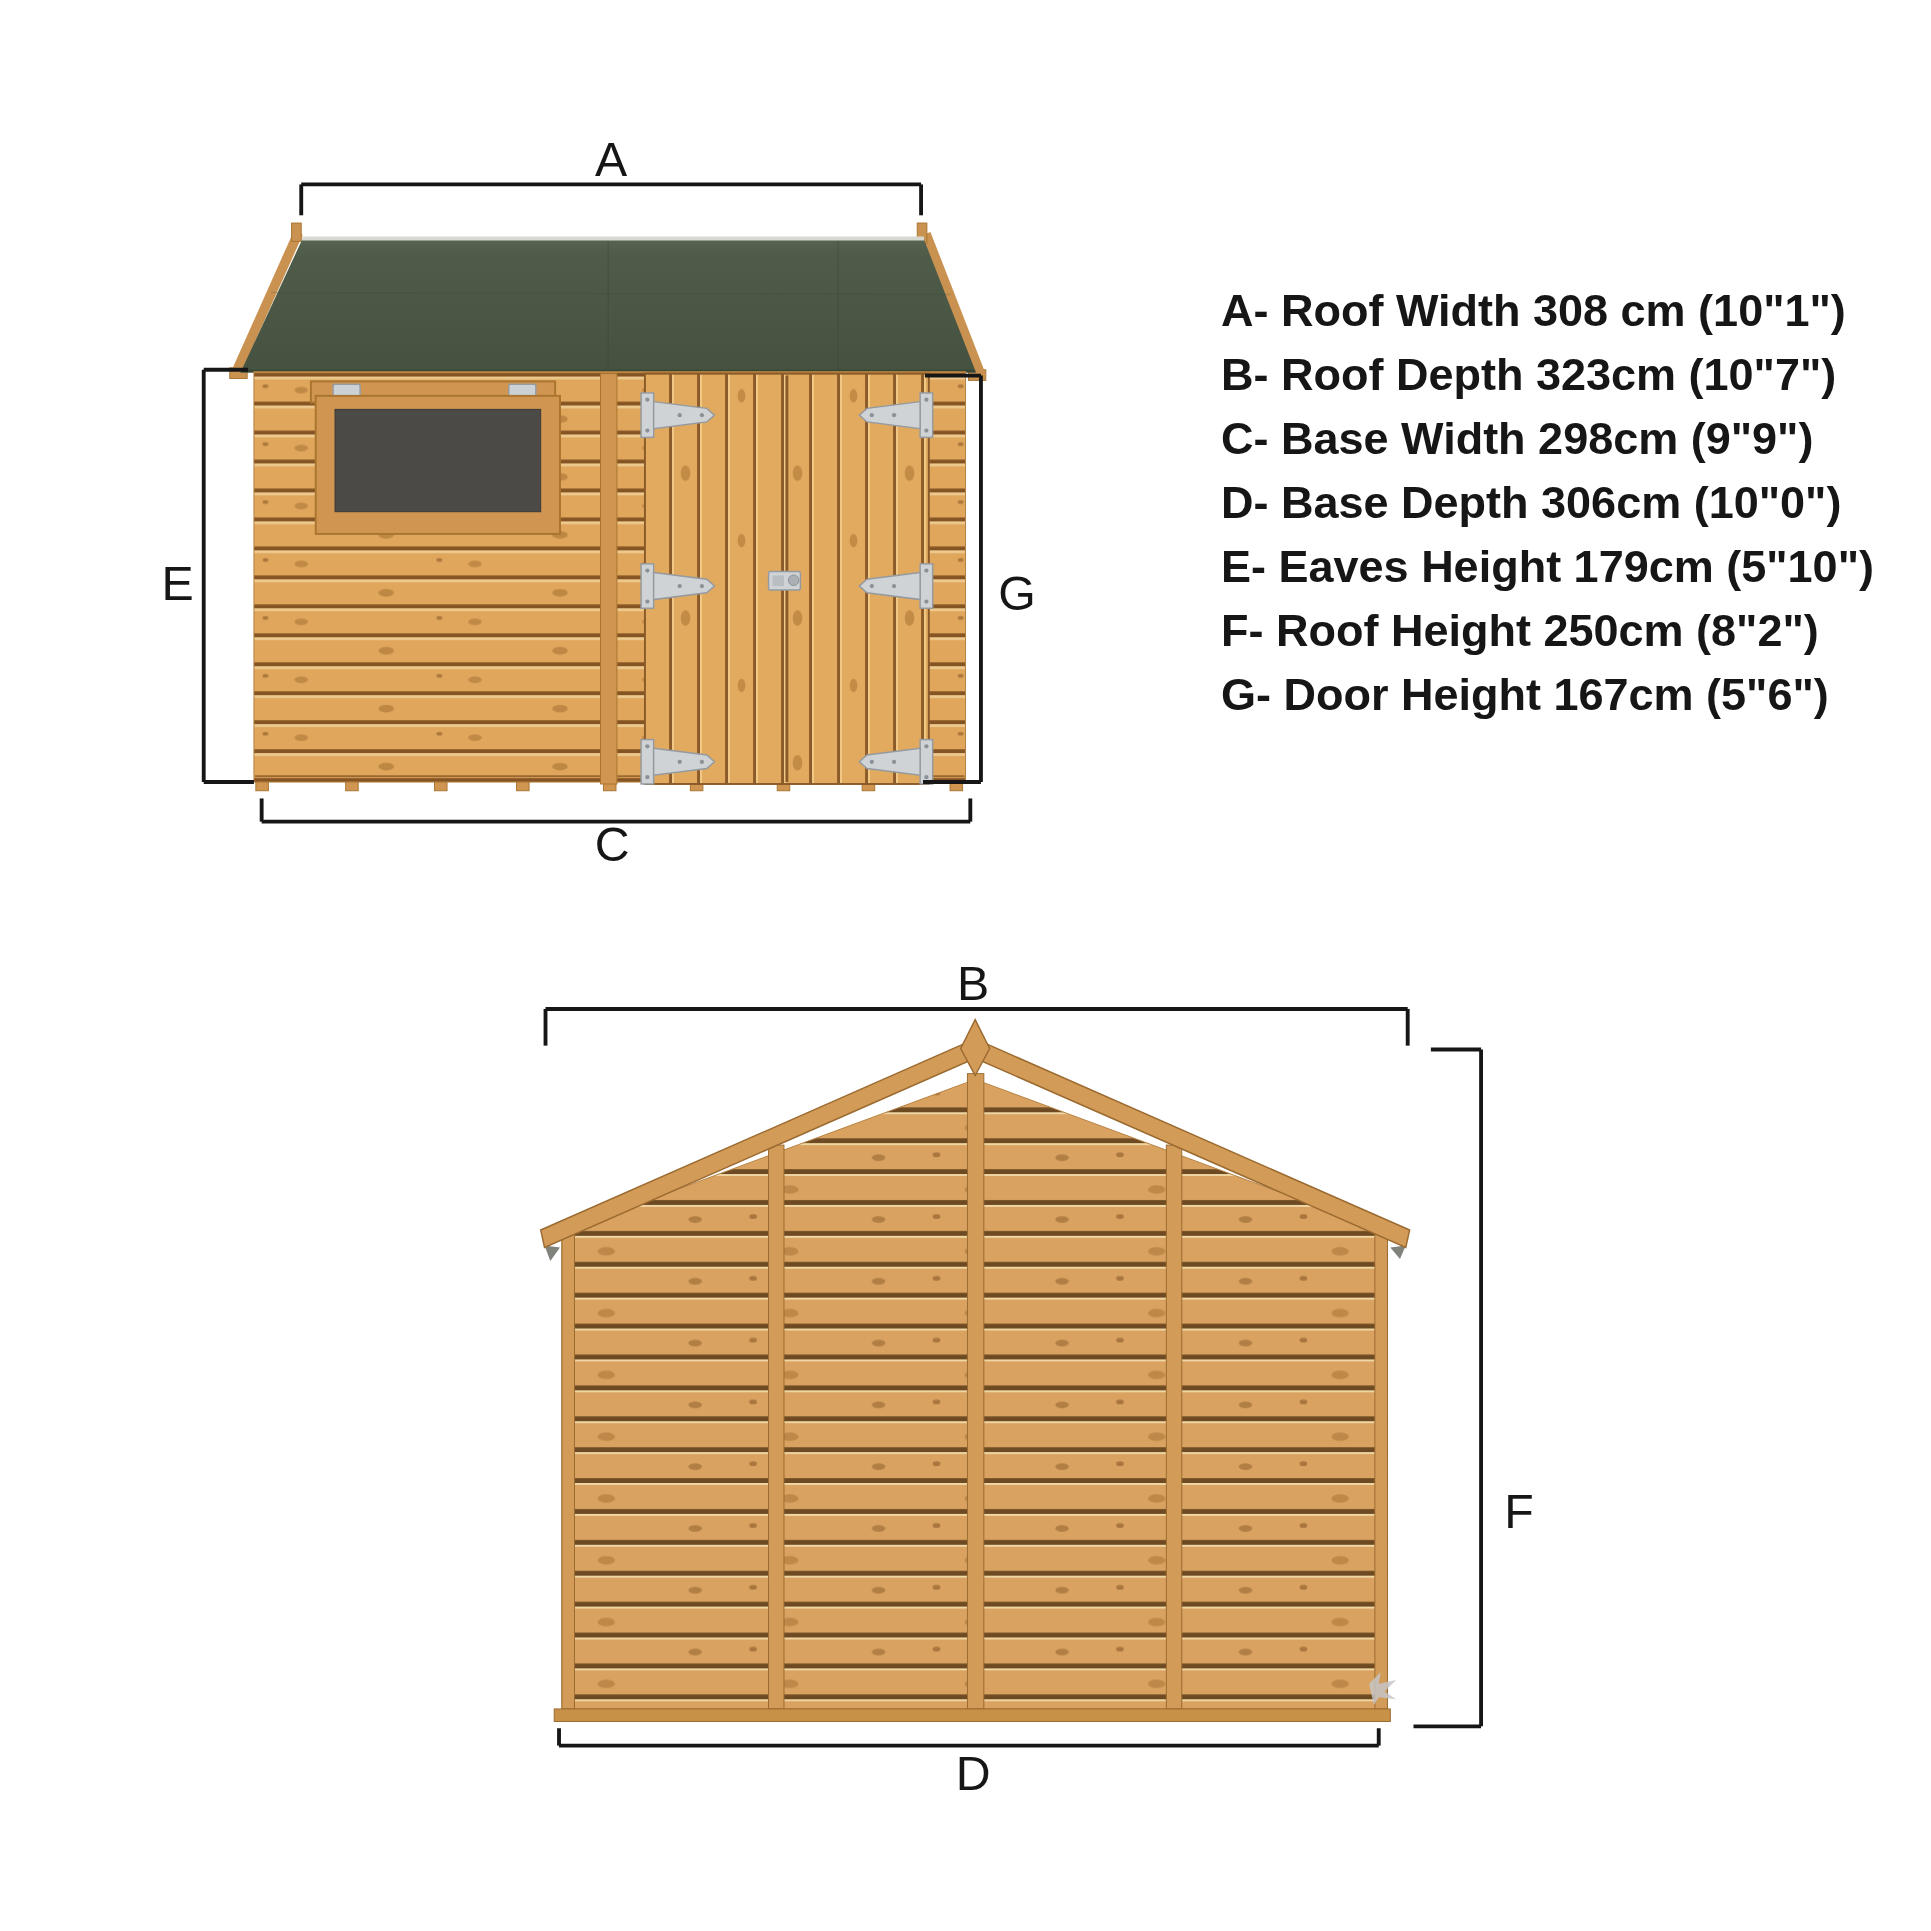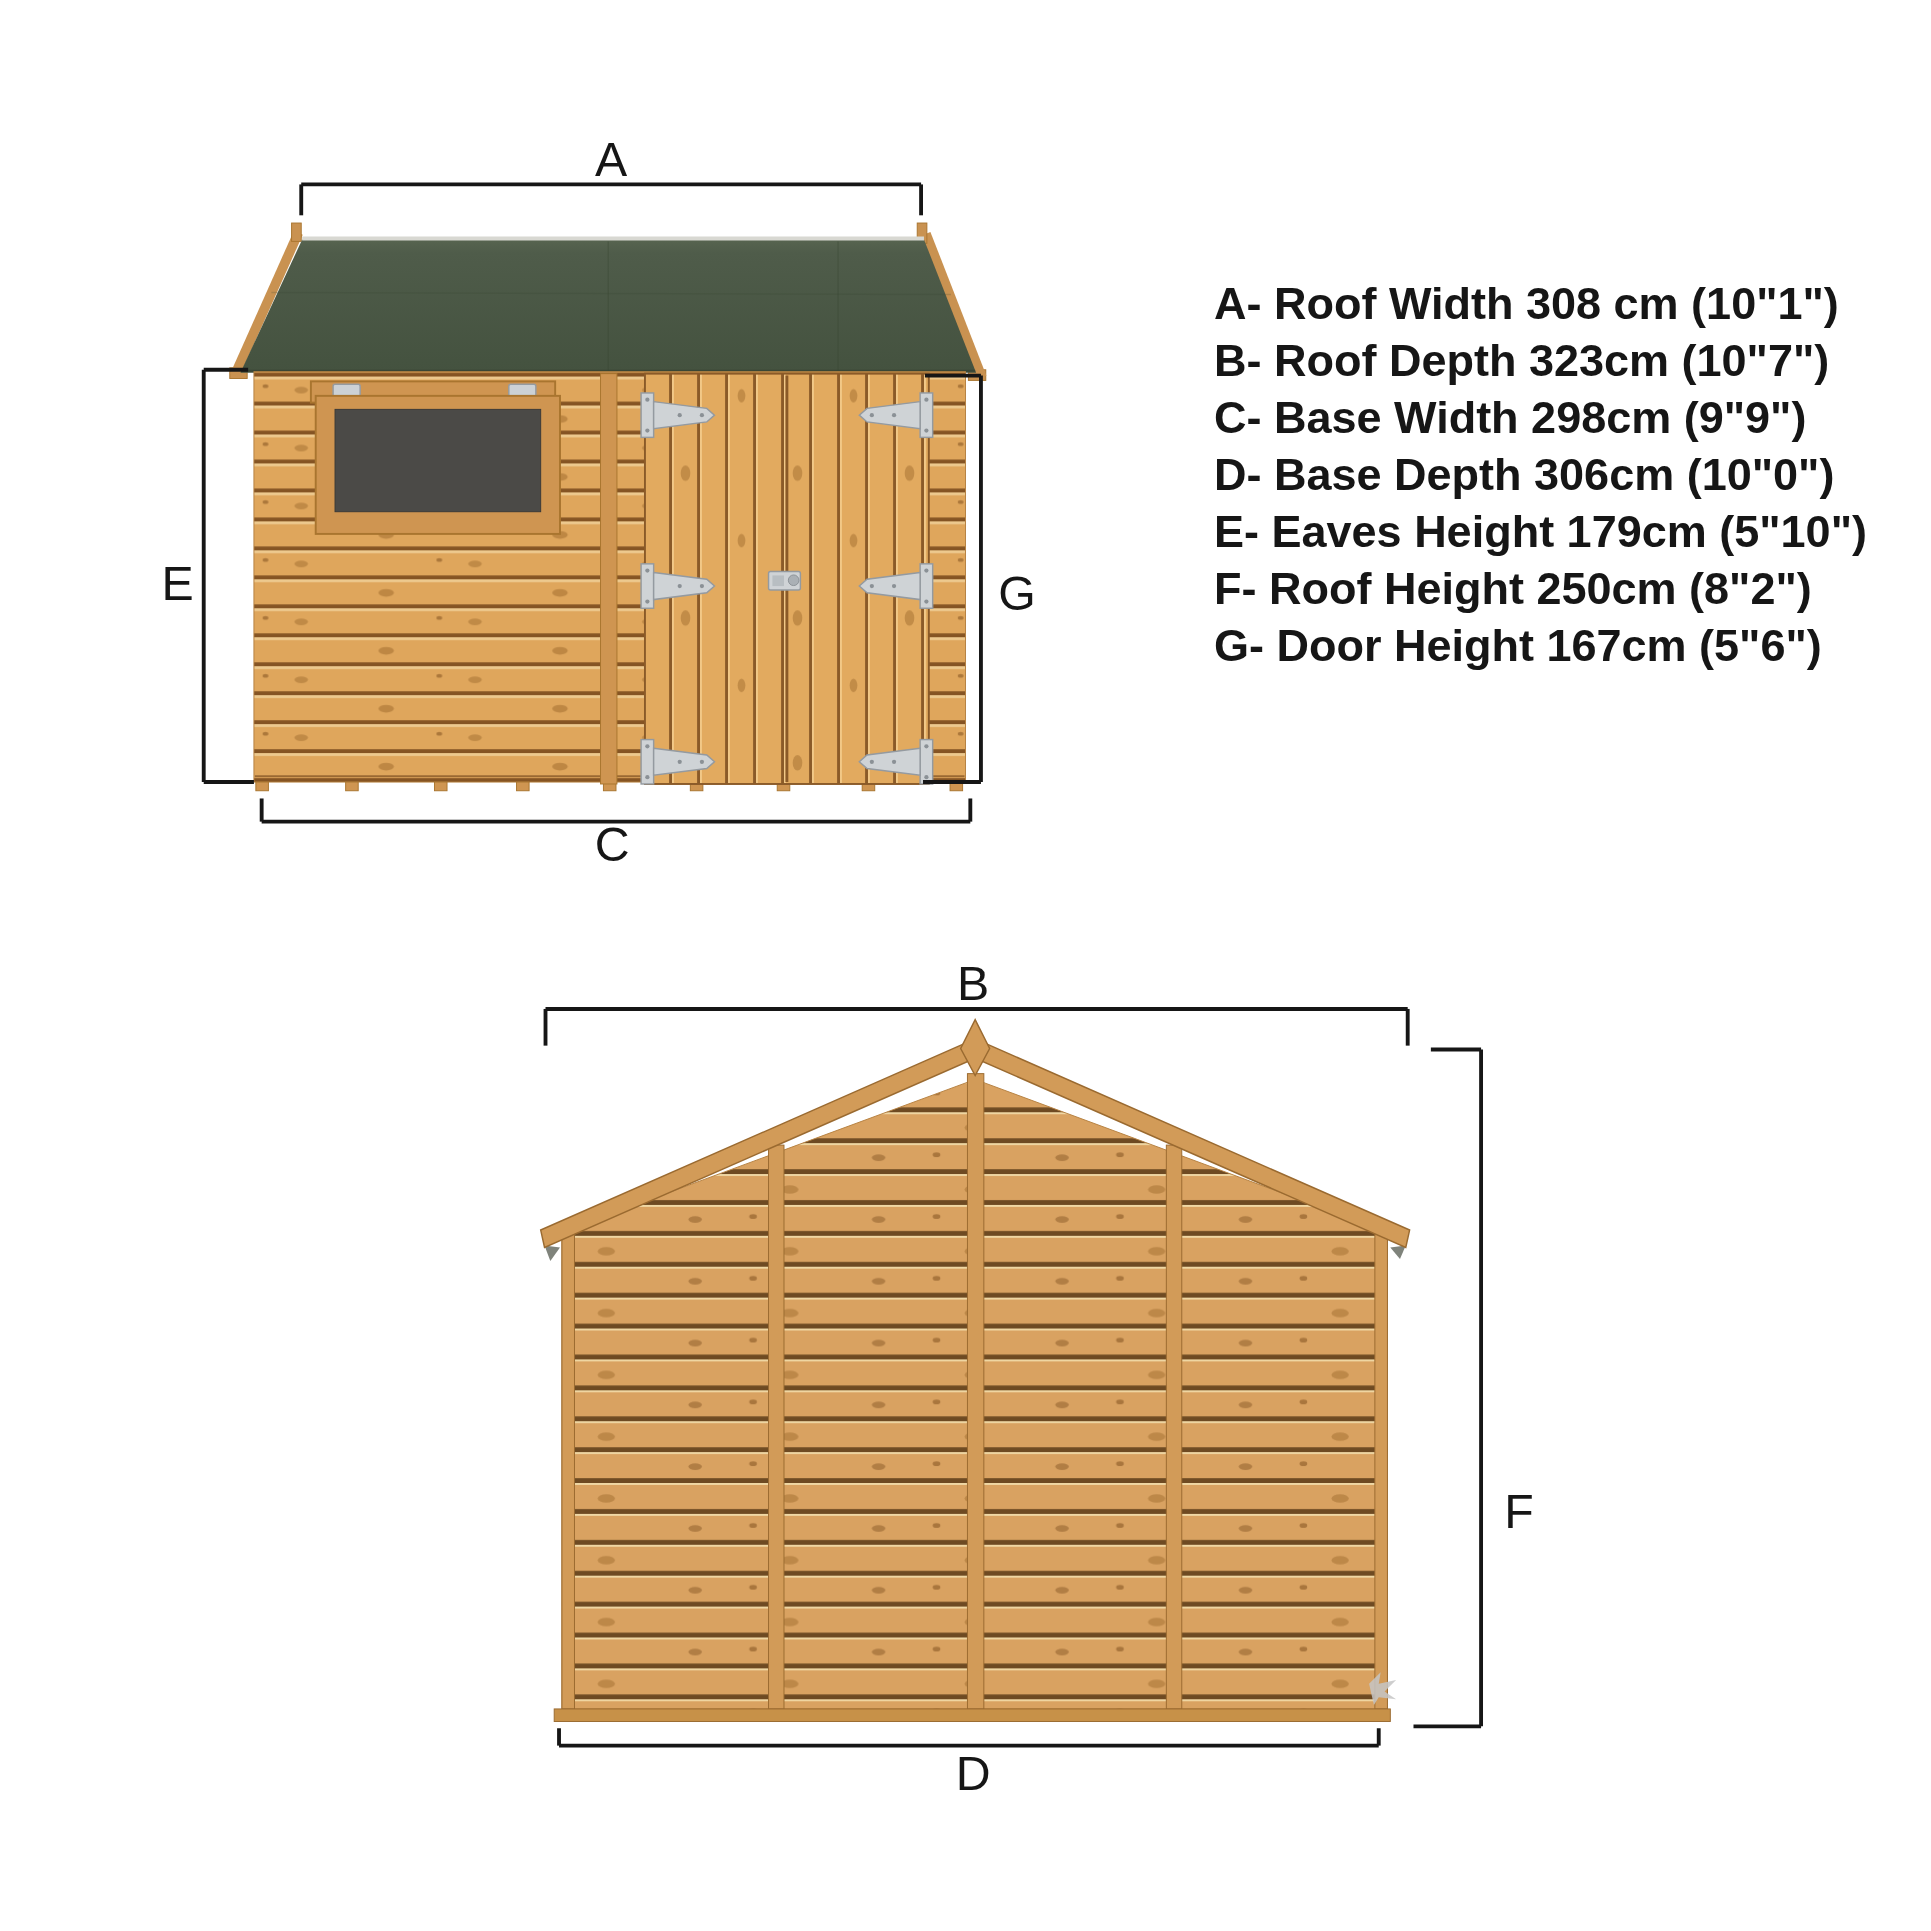--- a/index.html
+++ b/index.html
@@ -3,21 +3,21 @@
 <meta charset="utf-8">
 <style>
   html,body{margin:0;padding:0;background:#ffffff;}
   .stage{position:relative;width:1931px;height:1931px;background:#ffffff;overflow:hidden;
          font-family:"Liberation Sans",sans-serif;}
   .stage svg{position:absolute;left:0;top:0;}
   .dim-letter{font-family:"Liberation Sans",sans-serif;font-size:50px;font-weight:400;fill:#161616;}
   .legend{position:absolute;left:1209px;top:273px;width:695px;
           font-family:"Liberation Sans",sans-serif;font-size:45px;line-height:52px;
           font-weight:600;color:#161616;white-space:nowrap;}
-  .legend p{margin:5px;padding:0;}
+  .legend p{margin:12px;padding:0;}
 </style>
 </head>
 <body>
 
 <div class="stage">
 
 <svg width="1931" height="1931" viewBox="0 0 2000 2000">
   <defs>
 
     <pattern id="bh" width="180" height="60" patternUnits="userSpaceOnUse">

